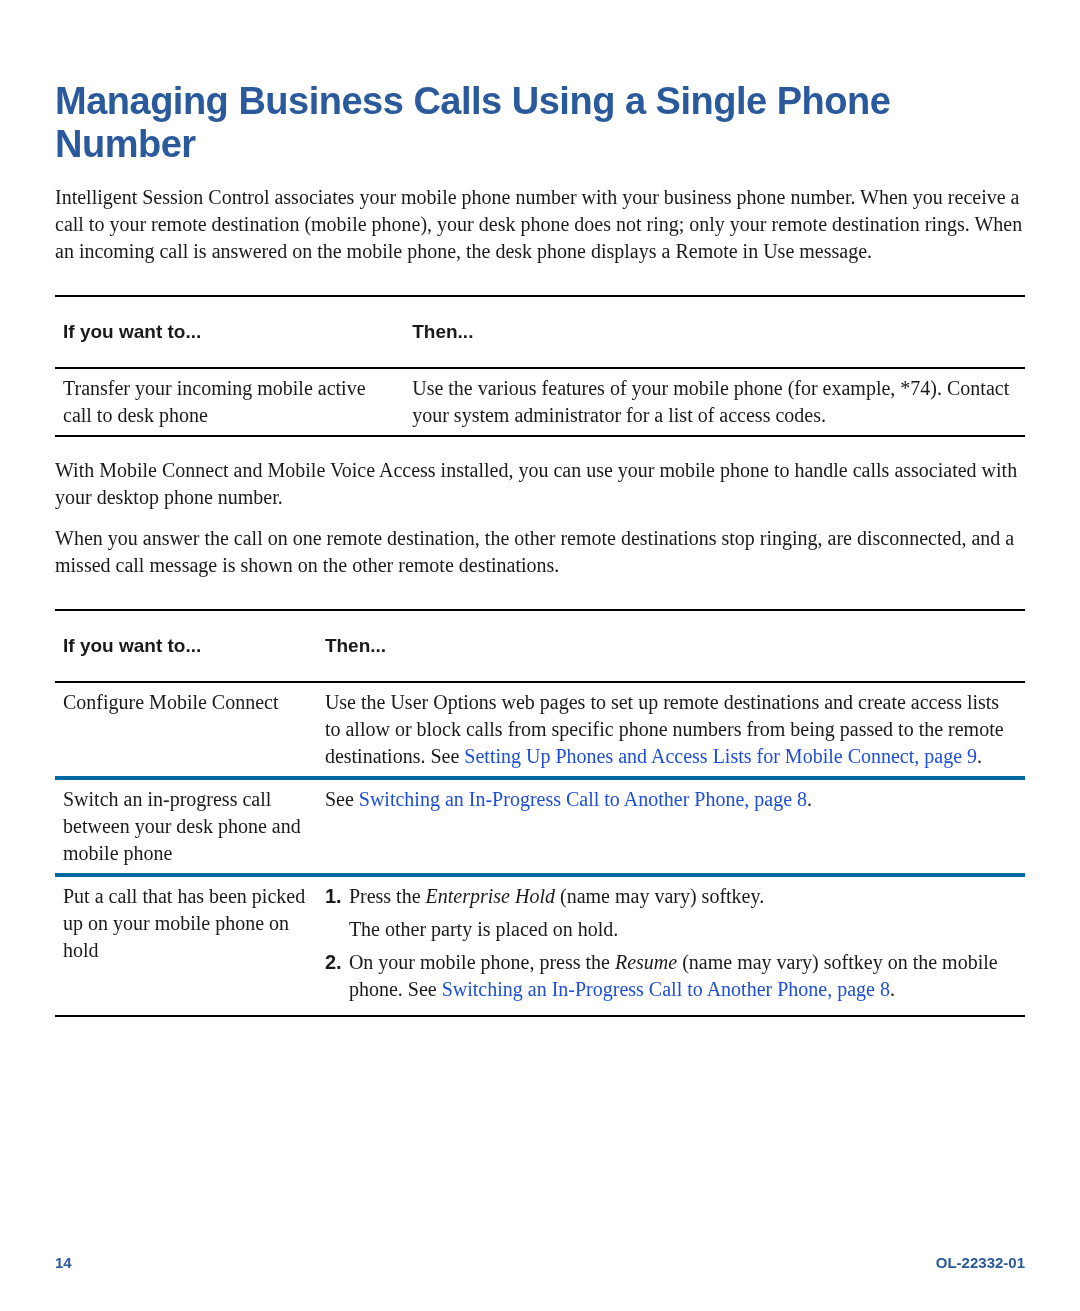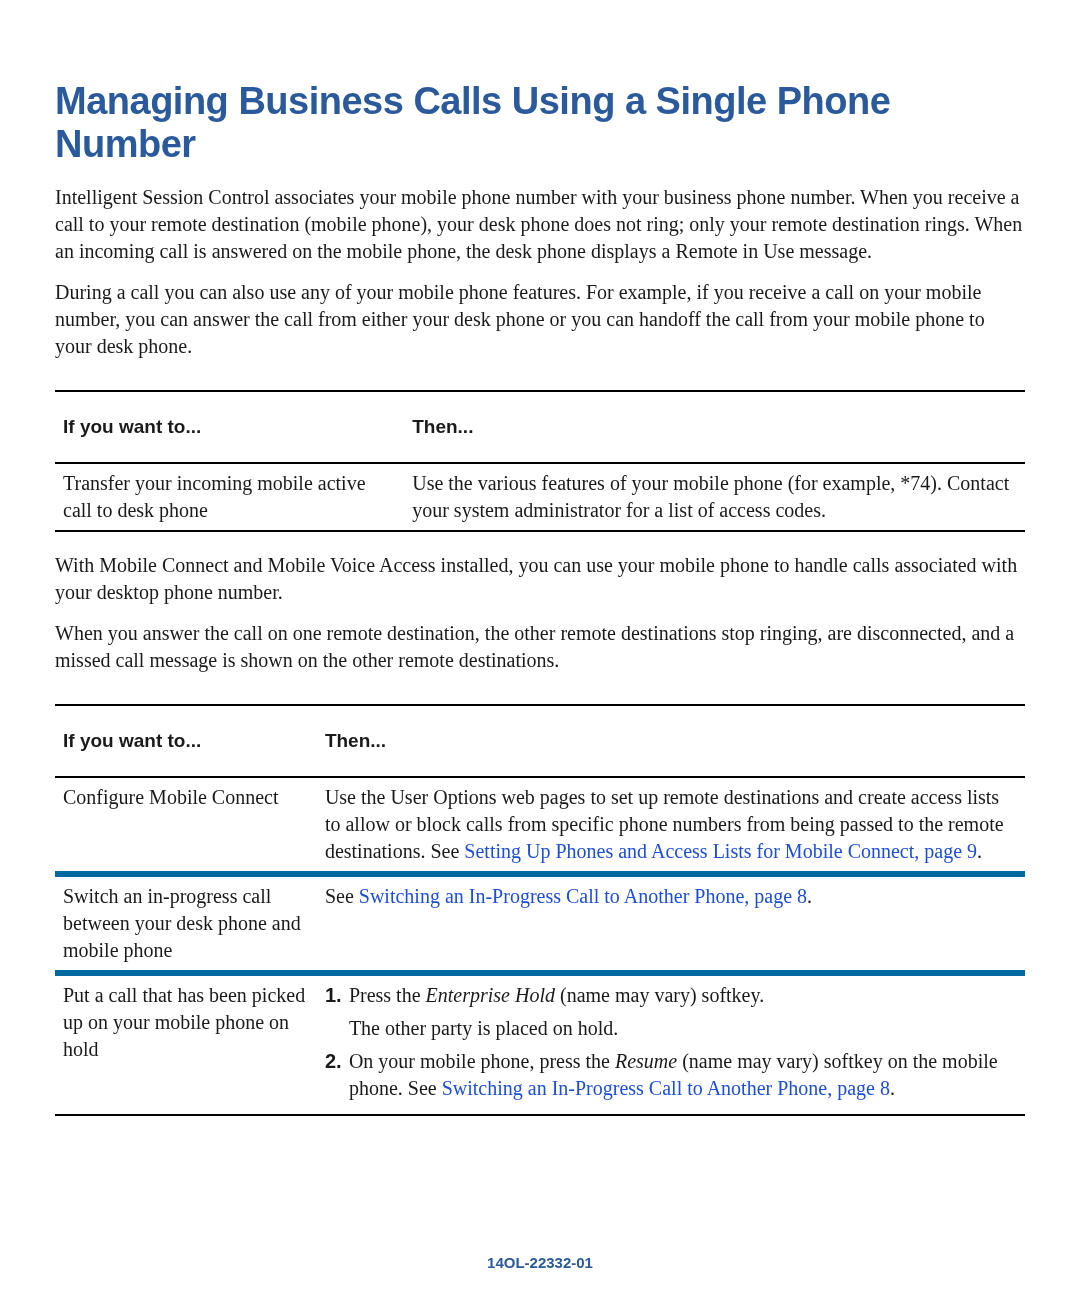--- a/index.html
+++ b/index.html
@@ -39,21 +39,21 @@
     font-family: Arial, Helvetica, sans-serif;
     font-weight: 700;
     text-align: left;
     border-top: 2px solid #000;
     border-bottom: 2px solid #000;
     padding: 24px 8px;
     font-size: 19px;
   }
   table.doc-table td {
     vertical-align: top;
-    border-bottom: 6px solid #0369a1;
+    border-bottom: 4px solid #0369a1;
     padding: 6px 8px;
     line-height: 1.35;
   }
   table.doc-table tr:last-child td {
     border-bottom: 2px solid #000;
   }
   .link { color: #1d4ed8; }
   .italic { font-style: italic; }
   .step-list { margin: 0; padding: 0; list-style: none; }
   .step-list li { display: flex; margin-bottom: 6px; }
@@ -61,36 +61,35 @@
   .step-body { flex: 1; }
   .step-sub { margin-top: 6px; }
   .col1-a { width: 36%; }
   .col1-b { width: 27%; }
   .footer {
     position: absolute;
     bottom: 40px;
     left: 55px;
     right: 55px;
     display: flex;
-    justify-content: center;
+    justify-content: space-between;
     font-family: Arial, Helvetica, sans-serif;
     font-weight: 700;
     font-size: 15px;
     color: #2a5a9b;
   }
 </style>
 </head>
 <body>
 
 <div class="page">
 
   <h1 class="title">Managing Business Calls Using a Single Phone Number</h1>
 
   <p class="body">Intelligent Session Control associates your mobile phone number with your business phone number. When you receive a call to your remote destination (mobile phone), your desk phone does not ring; only your remote destination rings. When an incoming call is answered on the mobile phone, the desk phone displays a Remote in Use message.</p>
-  <p class="body">During a call you can also use any of your mobile phone features. For example, if you receive a call on your mobile number, you can answer the call from either your desk phone or you can handoff the call from your mobile phone to your desk phone.</p>
 
   <table class="doc-table">
     <thead>
       <tr>
         <th class="col1-a">If you want to...</th>
         <th>Then...</th>
       </tr>
     </thead>
     <tbody>
       <tr>

